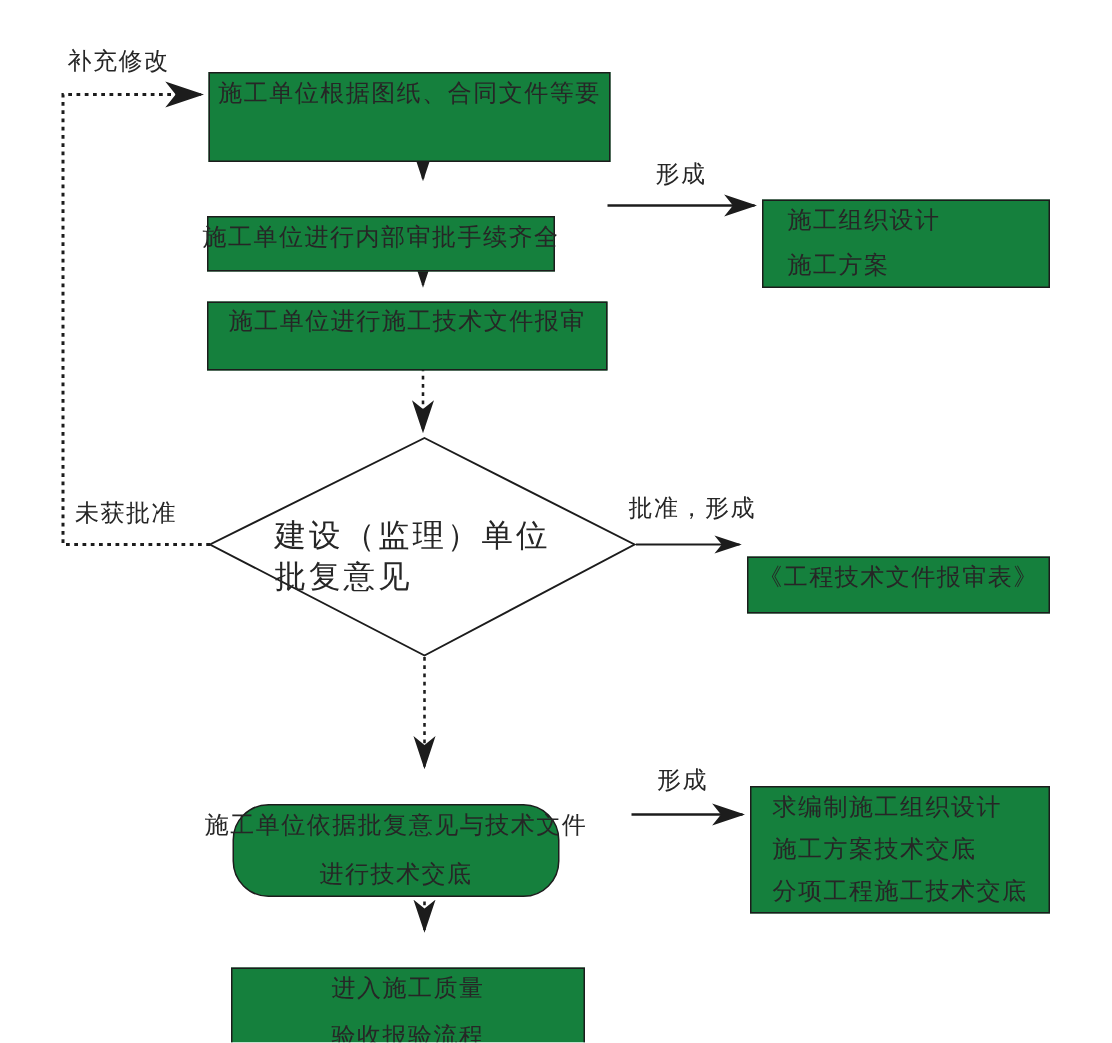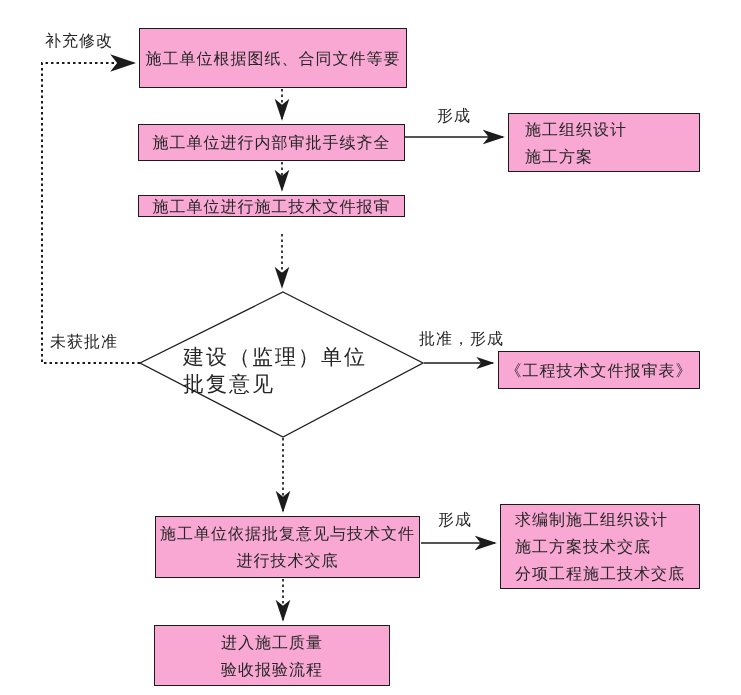--- a/index.html
+++ b/index.html
@@ -20,26 +20,27 @@
     position: absolute;
     left: 0;
     top: 0;
     width: 741px;
     height: 695px;
   }
   .box {
     position: absolute;
     box-sizing: border-box;
     border: 1.5px solid #1c1c1c;
-    background: #f9a8d4;
+    background: #15803d;
     display: flex;
     flex-direction: column;
-    justify-content: center;
+    justify-content: space-between;
     font-size: 16px;
     letter-spacing: 1px;
+    margin-top: 20px;
   }
   .box.center {
     align-items: center;
     text-align: center;
   }
   .box.leftalign {
     align-items: flex-start;
     text-align: left;
   }
   .ln {
@@ -83,25 +84,25 @@
     <line x1="424" y1="363" x2="493" y2="363" stroke="#1c1c1c" stroke-width="1.4" marker-end="url(#ah)"></line>
     <line x1="421" y1="543" x2="495" y2="543" stroke="#1c1c1c" stroke-width="1.7" marker-end="url(#ah)"></line>
 
     <polyline points="140,363 42,363 42,63 134,63" fill="none" stroke="#1c1c1c" stroke-width="2" stroke-dasharray="2.5,3" marker-end="url(#ah)"></polyline>
   </svg>
 
   <div class="box center" style="left:139px; top:28px; width:268px; height:60px;">
     <div class="ln">施工单位根据图纸、合同文件等要</div>
   </div>
 
-  <div class="box center" style="left:138px; top:124px; width:267px; height:37px;">
+  <div class="box center" style="left:138px; top:124px; width:232px; height:37px;">
     <div class="ln">施工单位进行内部审批手续齐全</div>
   </div>
 
-  <div class="box center" style="left:138px; top:195px; width:267px; height:22px;">
+  <div class="box center" style="left:138px; top:181px; width:267px; height:46px;font-family:Liberation Mono, monospace;">
     <div class="ln">施工单位进行施工技术文件报审</div>
   </div>
 
   <div class="diamond-text" style="left:183px; top:344px; width:200px;">
     <div class="ln">建设（监理）单位</div>
     <div class="ln">批复意见</div>
   </div>
 
   <div class="box leftalign" style="left:508px; top:113px; width:192px; height:59px; padding-left:16px;">
     <div class="ln">施工组织设计</div>
@@ -111,21 +112,21 @@
   <div class="box center" style="left:498px; top:351px; width:202px; height:38px;">
     <div class="ln">《工程技术文件报审表》</div>
   </div>
 
   <div class="box leftalign" style="left:500px; top:504px; width:200px; height:85px; padding-left:14px;">
     <div class="ln">求编制施工组织设计</div>
     <div class="ln">施工方案技术交底</div>
     <div class="ln">分项工程施工技术交底</div>
   </div>
 
-  <div class="box center" style="left:155px; top:516px; width:265px; height:62px;">
+  <div class="box center" style="left:155px; top:516px; width:218px; height:62px;border-radius:24px;">
     <div class="ln">施工单位依据批复意见与技术文件</div>
     <div class="ln">进行技术交底</div>
   </div>
 
   <div class="box center" style="left:154px; top:625px; width:236px; height:61px;">
     <div class="ln">进入施工质量</div>
     <div class="ln">验收报验流程</div>
   </div>
 
   <div class="label" style="left:45px; top:31px;">补充修改</div>

